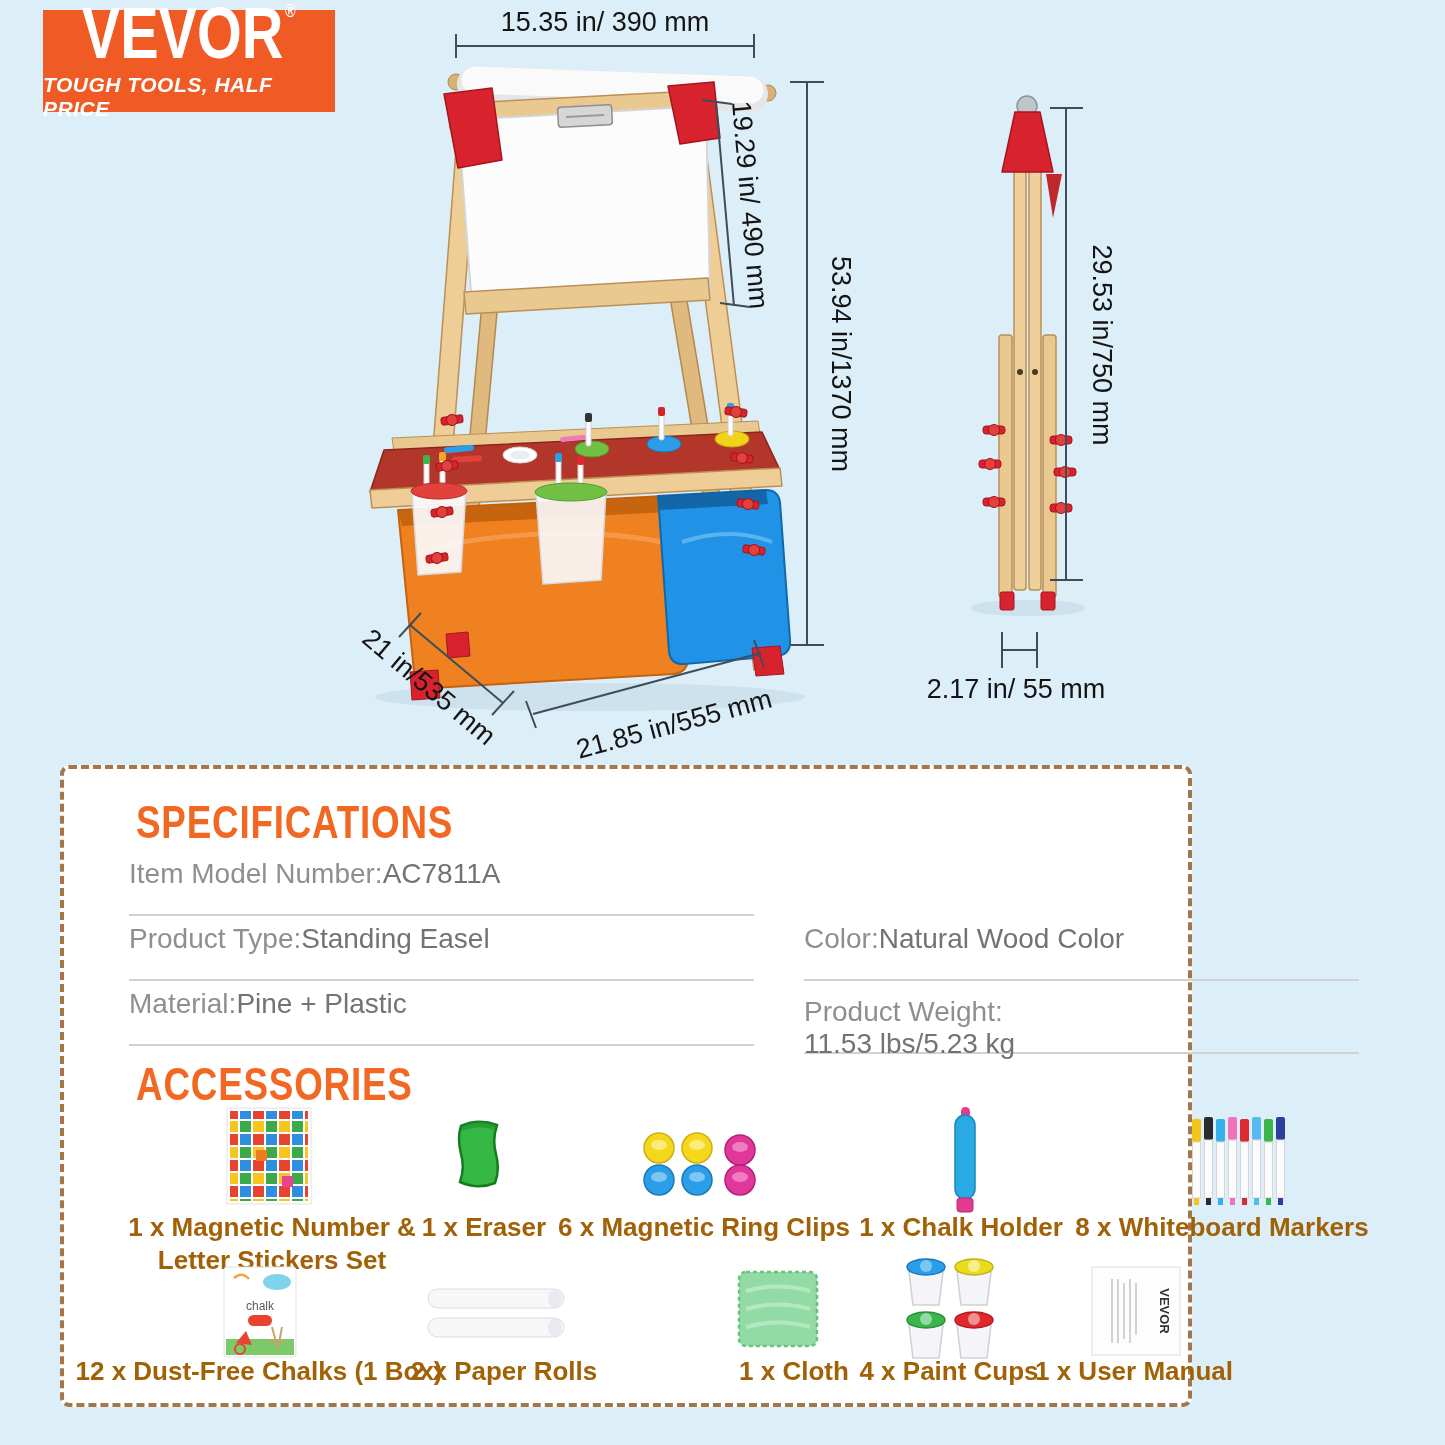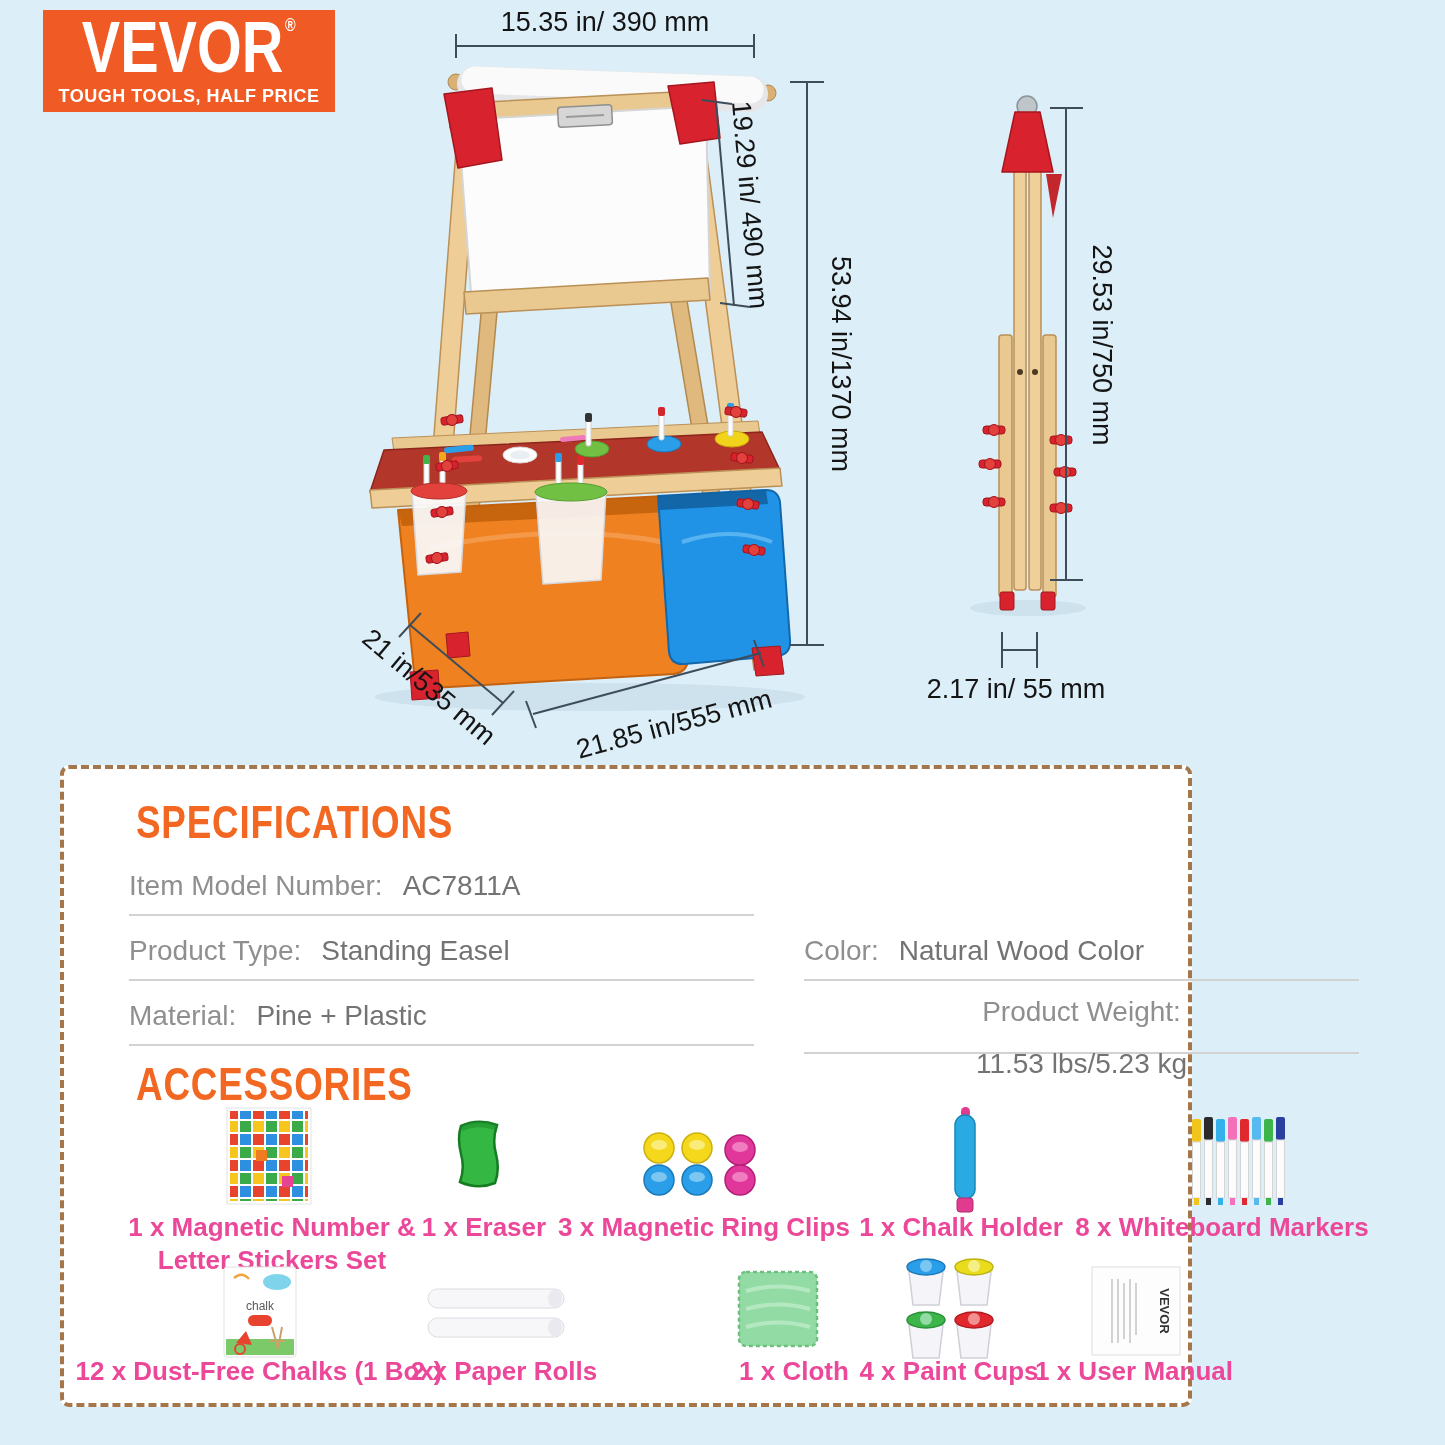--- a/index.html
+++ b/index.html
@@ -6,21 +6,21 @@
   body{width:1445px;height:1445px;position:relative;background:#dceef8;
        font-family:"Liberation Sans",sans-serif;color:#141414;}
   .stage{position:absolute;left:0;top:0;width:1445px;height:1445px;overflow:hidden;background:#dceef8;}
 
   
   .logo{position:absolute;left:43px;top:10px;width:292px;height:102px;background:#f05a24;
         display:flex;flex-direction:column;align-items:center;justify-content:center;color:#fff;}
   .logo-brand{display:flex;align-items:flex-start;font-weight:bold;font-size:72px;line-height:0.9;
               transform:scaleX(0.8);transform-origin:center;}
   .logo-reg{font-size:18px;font-weight:bold;margin-top:2px;margin-left:2px;}
-  .logo-tagline{font-size:18px;font-weight:bold;letter-spacing:0.5px;margin-top:7px;}
+  .logo-tagline{font-size:21px;font-weight:bold;letter-spacing:0.5px;margin-top:7px;font-style:italic;}
 
   
   .scene{position:absolute;left:0;top:0;}
 
   
   .dim{position:absolute;width:320px;height:32px;font-size:27px;color:#141414;
        text-align:center;white-space:nowrap;line-height:32px;}
   #dim-top{left:445px;top:6px;}
   #dim-board{left:590px;top:189px;transform:rotate(85deg);}
   #dim-total{left:681px;top:348px;transform:rotate(90deg);}
@@ -30,34 +30,34 @@
   #dim-folded-w{left:856px;top:673px;}
 
   
   .panel{position:absolute;left:60px;top:765px;width:1132px;height:642px;box-sizing:border-box;
          background:#fff;border:4px dashed #a5764a;border-radius:9px;}
   .sec-title{position:absolute;margin:0;color:#f26822;font-weight:bold;font-size:46px;
              transform:scaleX(0.8);transform-origin:left center;white-space:nowrap;letter-spacing:1px;}
   #spec-title{left:72px;top:26px;}
   #acc-title{left:72px;top:288px;}
 
-  .spec-cell{position:absolute;height:56px;display:flex;align-items:center;gap:20px;
+  .spec-cell{position:absolute;height:56px;display:flex;
              border-bottom:2px solid #d2d2d2;font-size:28px;white-space:nowrap;}
   .spec-label{color:#8f8f8f;}
   .spec-value{color:#737373;font-weight:normal;}
   #cell-model{left:65px;top:89px;width:625px;}
   #cell-age{left:740px;top:89px;width:555px;}
   #cell-type{left:65px;top:154px;width:625px;}
   #cell-color{left:740px;top:154px;width:555px;}
   #cell-material{left:65px;top:219px;width:625px;}
   #cell-weight{left:740px;top:227px;width:555px;flex-direction:column;}
 
   .acc-img{position:absolute;}
   .acc-label{position:absolute;width:420px;text-align:center;font-size:26px;font-weight:bold;
-             color:#ec4899;white-space:pre-line;line-height:1.25;}
+             color:#a16207;white-space:pre-line;line-height:1.25;}
 </style>
 </head>
 <body>
 
 <div class="stage">
 
   <div class="logo">
     <div class="logo-brand">
       <span>VEVOR</span>
         <span class="logo-reg">®</span>
@@ -321,21 +321,21 @@
           <rect x="86" y="2" width="9" height="23" rx="2" fill="#2b3f9e"></rect>
             <rect x="86.5" y="25" width="8" height="58" fill="#fcfcfc" stroke="#d5d5d5"></rect>
             <rect x="88" y="83" width="5" height="7" fill="#2b3f9e"></rect>
         </g>
       </svg>
     </div>
 
     <div class="acc-label" style="left:-2px;top:442px;">1 x Magnetic Number &amp;
 Letter Stickers Set</div>
     <div class="acc-label" style="left:210px;top:442px;">1 x Eraser</div>
-    <div class="acc-label" style="left:430px;top:442px;">3 x Magnetic Ring Clips</div>
+    <div class="acc-label" style="left:430px;top:442px;">6 x Magnetic Ring Clips</div>
     <div class="acc-label" style="left:687px;top:442px;">1 x Chalk Holder</div>
     <div class="acc-label" style="left:948px;top:442px;">8 x Whiteboard Markers</div>
 
     <div class="acc-img" style="left:158px;top:496px;">
       <svg width="76" height="94" viewBox="0 0 76 94">
         <rect x="2" y="2" width="72" height="90" rx="3" fill="#ffffff" stroke="#e0e0e0"></rect>
         <ellipse cx="55" cy="17" rx="14" ry="8" fill="#7fd4ec"></ellipse>
         <path d="M12 13 q8 -7 15 1" stroke="#f0a43c" fill="none" stroke-width="2.5"></path>
         <text x="38" y="45" font-size="12" fill="#5a5a5a" text-anchor="middle" font-family="Liberation Sans, sans-serif">chalk</text>
         <rect x="26" y="50" width="24" height="11" rx="5.5" fill="#e8432f"></rect>

